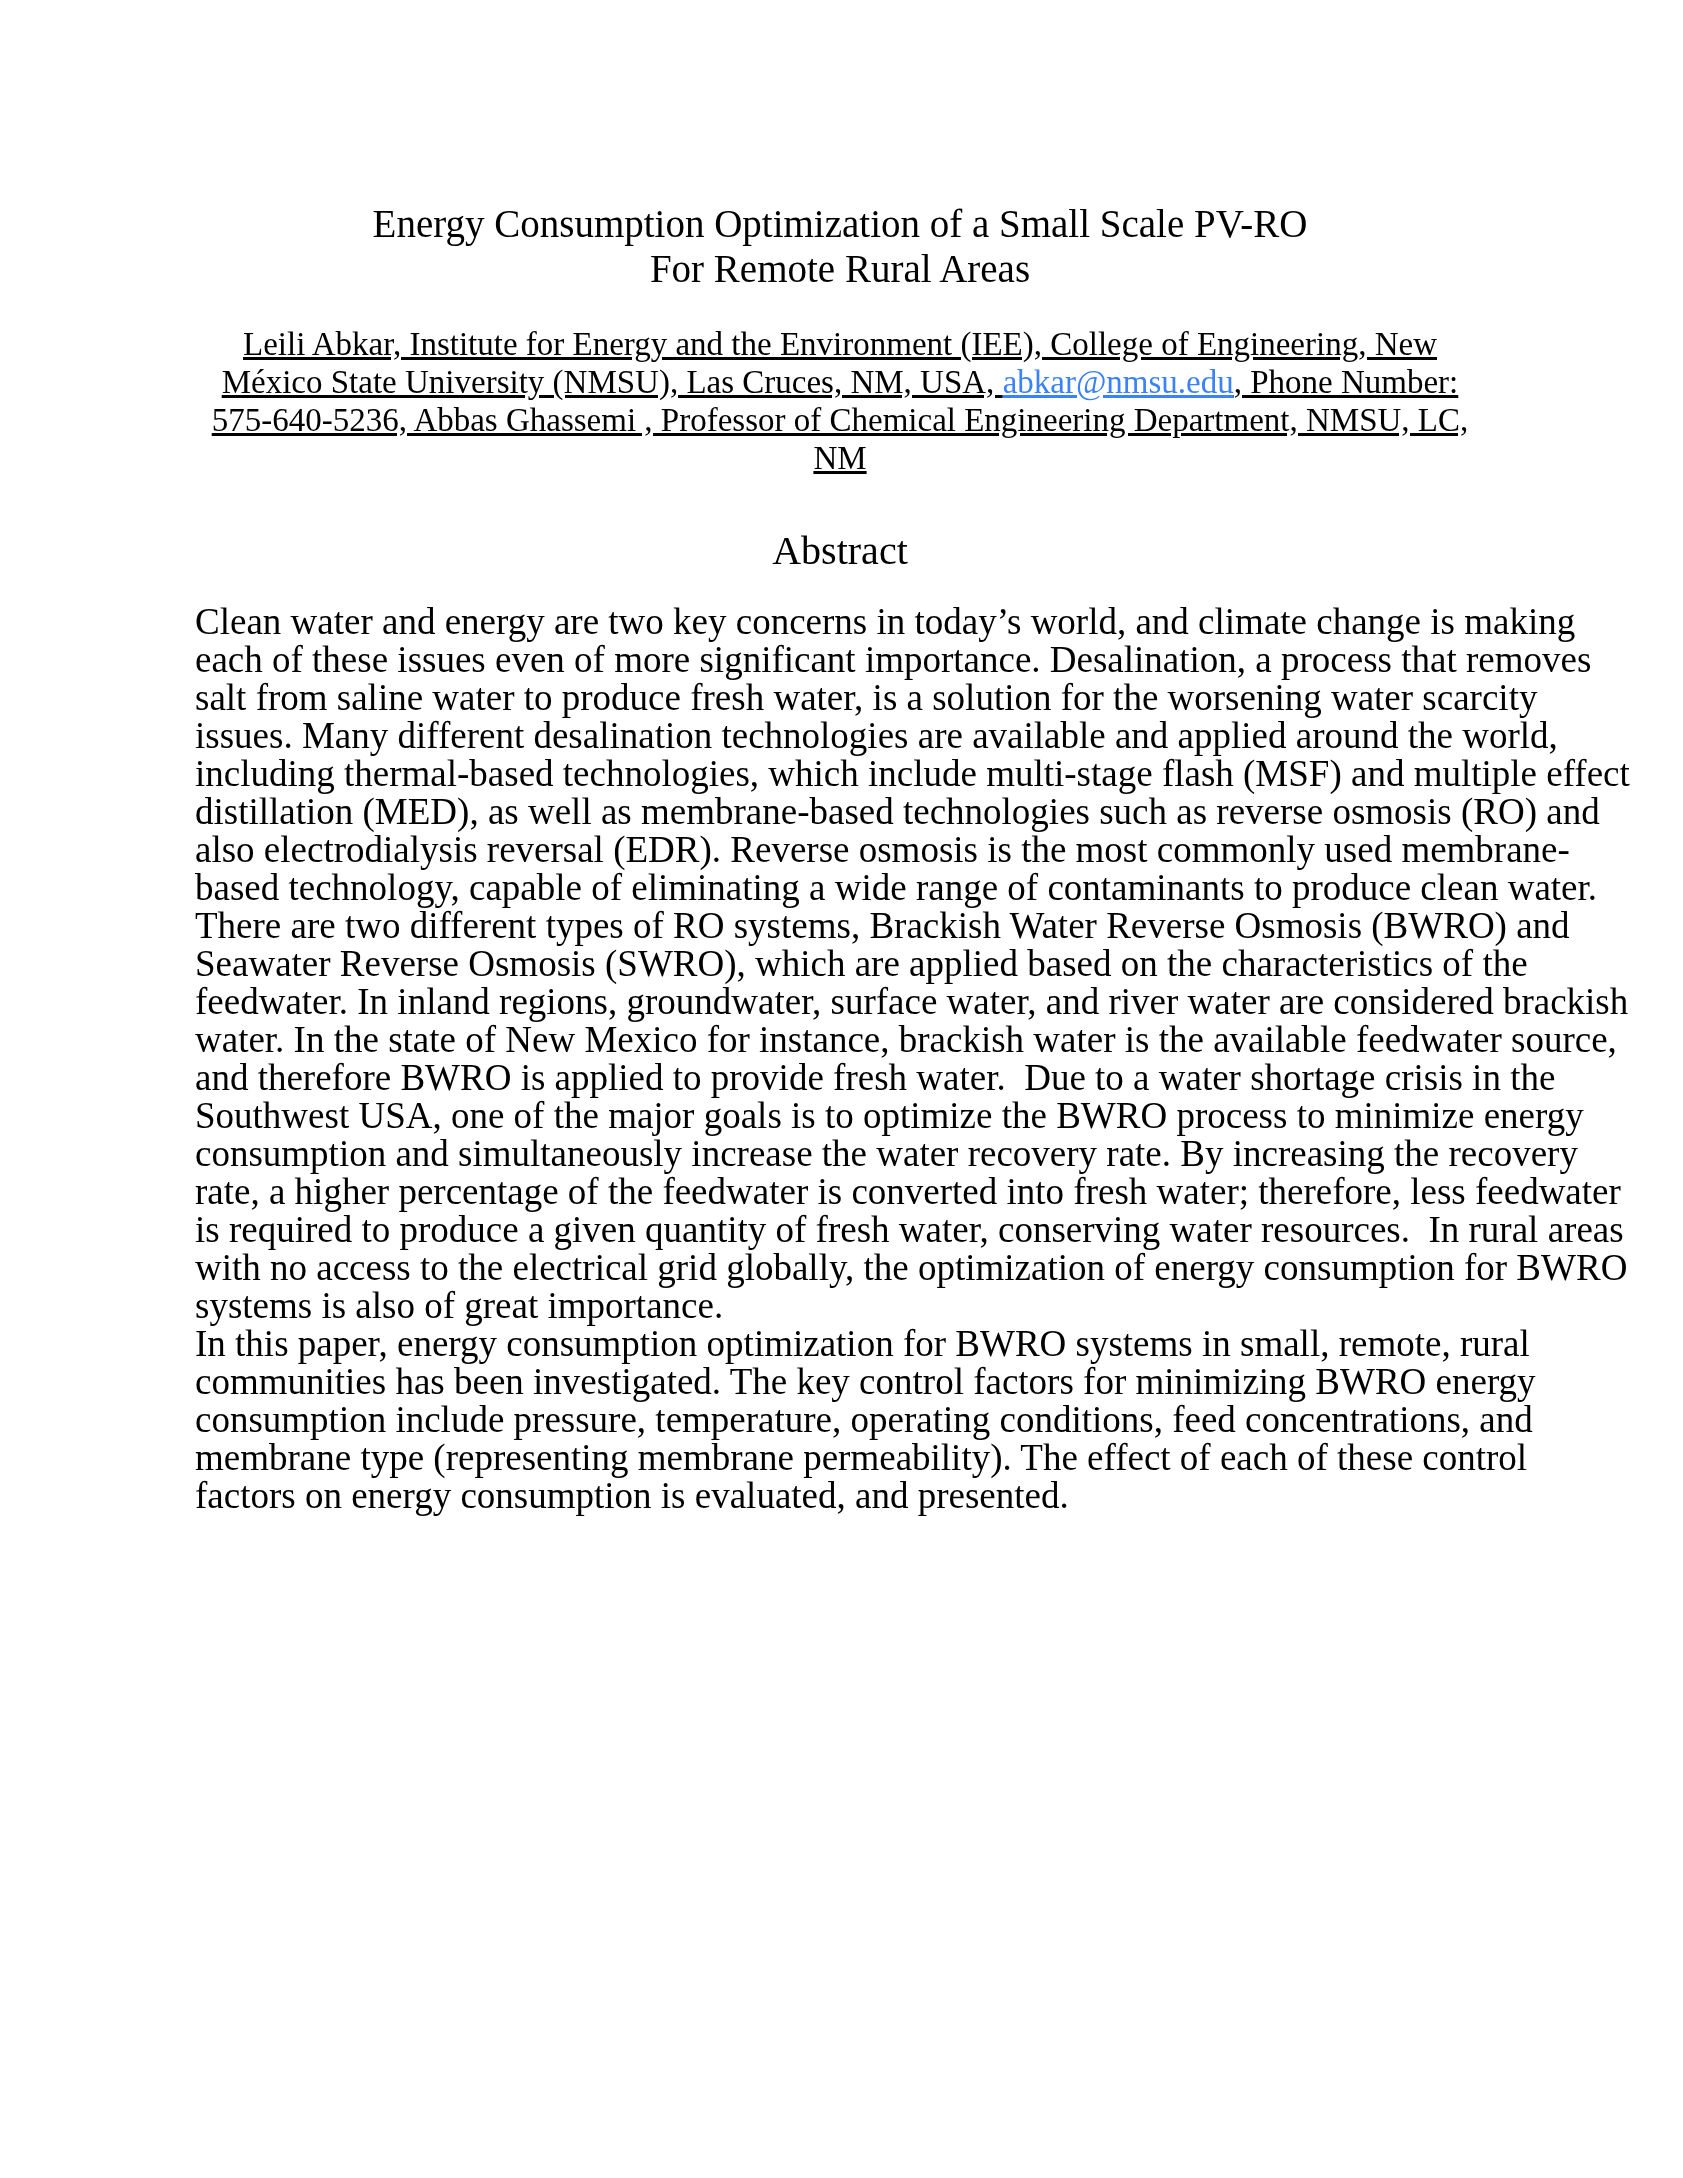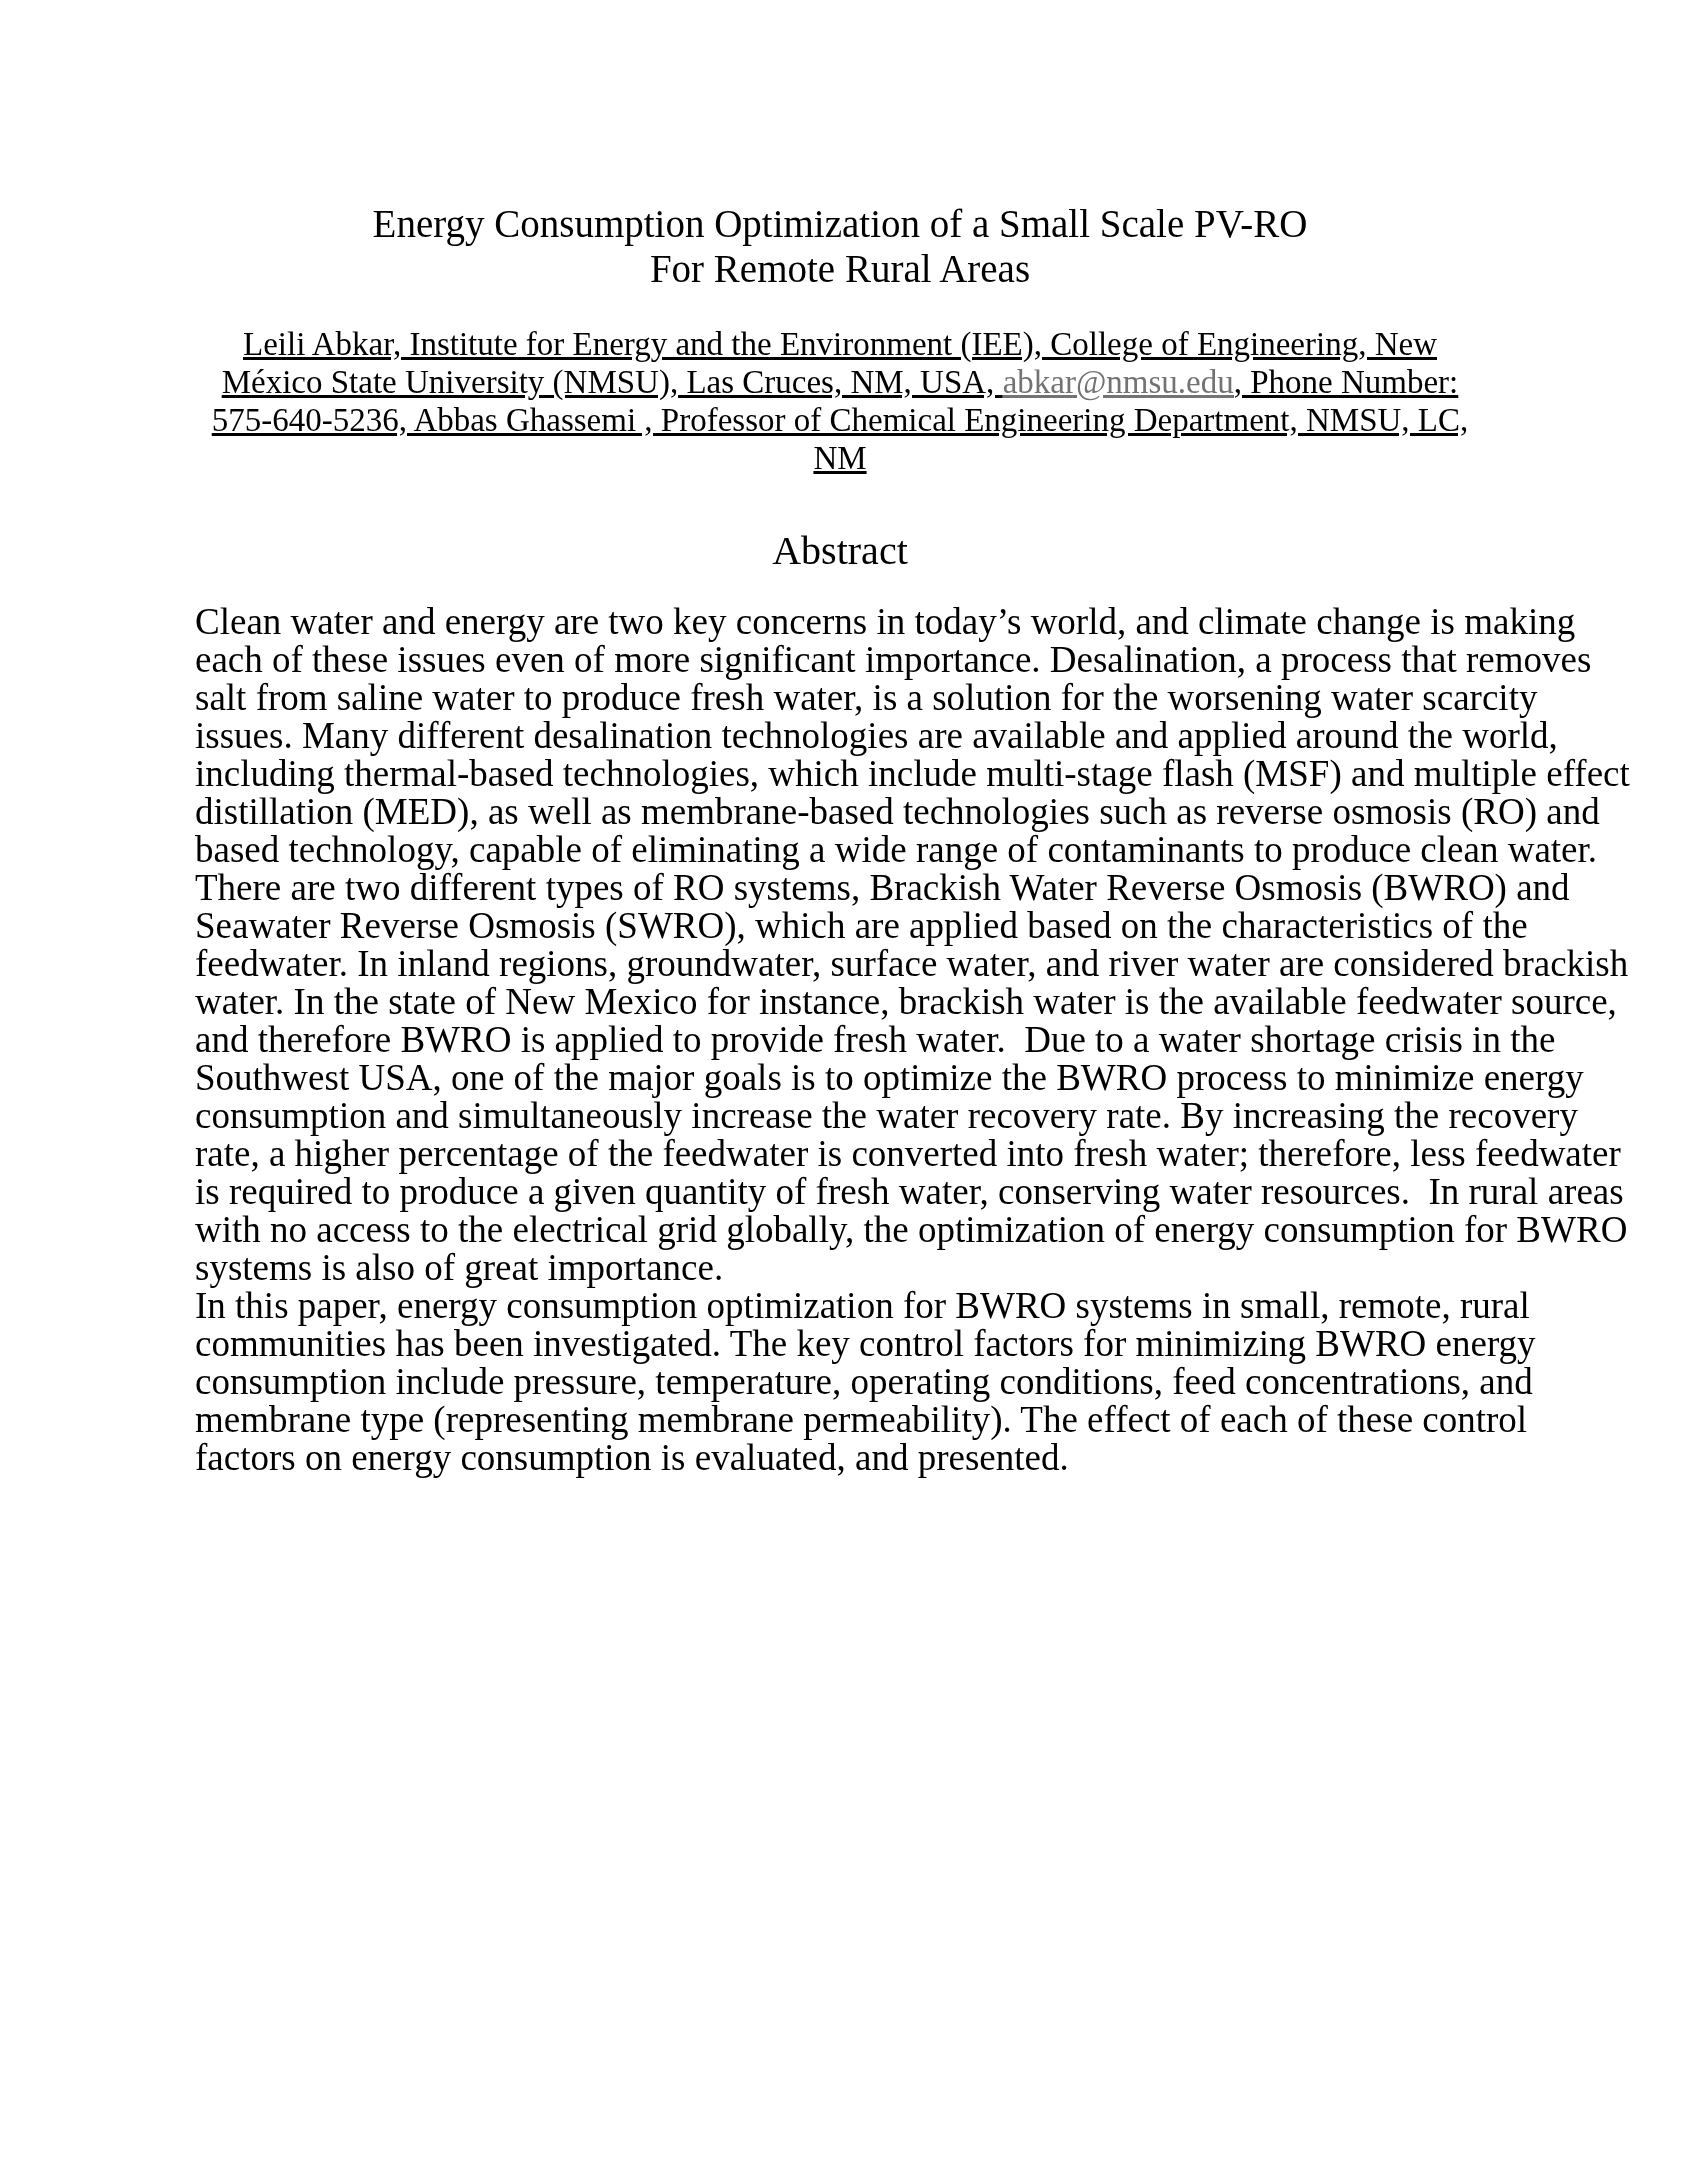--- a/index.html
+++ b/index.html
@@ -74,34 +74,35 @@
 
 <div class="page">
 
   <div class="title-block">
     <div>Energy Consumption Optimization of a Small Scale PV-RO</div>
     <div>For Remote Rural Areas</div>
   </div>
 
   <div class="author-block">
     <div class="author-line">Leili Abkar, Institute for Energy and the Environment (IEE), College of Engineering, New</div>
-    <div class="author-line"><span>México State University (NMSU), Las Cruces, NM, USA, </span><a class="email-link" style="color: #737373;">abkar@nmsu.edu</a><span>, Phone Number:</span></div>
+    <div class="author-line"><span>México State University (NMSU), Las Cruces, NM, USA, </span><a class="email-link" style="color: #3b82f6;">abkar@nmsu.edu</a><span>, Phone Number:</span></div>
     <div class="author-line">575-640-5236, Abbas Ghassemi , Professor of Chemical Engineering Department, NMSU, LC,</div>
     <div class="author-line">NM</div>
   </div>
 
   <div class="abstract-heading">Abstract</div>
 
   <div class="body-block">
       <div class="body-line">Clean water and energy are two key concerns in today’s world, and climate change is making</div>
       <div class="body-line">each of these issues even of more significant importance. Desalination, a process that removes</div>
       <div class="body-line">salt from saline water to produce fresh water, is a solution for the worsening water scarcity</div>
       <div class="body-line">issues. Many different desalination technologies are available and applied around the world,</div>
       <div class="body-line">including thermal-based technologies, which include multi-stage flash (MSF) and multiple effect</div>
       <div class="body-line">distillation (MED), as well as membrane-based technologies such as reverse osmosis (RO) and</div>
+      <div class="body-line">also electrodialysis reversal (EDR). Reverse osmosis is the most commonly used membrane-</div>
       <div class="body-line">based technology, capable of eliminating a wide range of contaminants to produce clean water.</div>
       <div class="body-line">There are two different types of RO systems, Brackish Water Reverse Osmosis (BWRO) and</div>
       <div class="body-line">Seawater Reverse Osmosis (SWRO), which are applied based on the characteristics of the</div>
       <div class="body-line">feedwater. In inland regions, groundwater, surface water, and river water are considered brackish</div>
       <div class="body-line">water. In the state of New Mexico for instance, brackish water is the available feedwater source,</div>
       <div class="body-line">and therefore BWRO is applied to provide fresh water.  Due to a water shortage crisis in the</div>
       <div class="body-line">Southwest USA, one of the major goals is to optimize the BWRO process to minimize energy</div>
       <div class="body-line">consumption and simultaneously increase the water recovery rate. By increasing the recovery</div>
       <div class="body-line">rate, a higher percentage of the feedwater is converted into fresh water; therefore, less feedwater</div>
       <div class="body-line">is required to produce a given quantity of fresh water, conserving water resources.  In rural areas</div>

